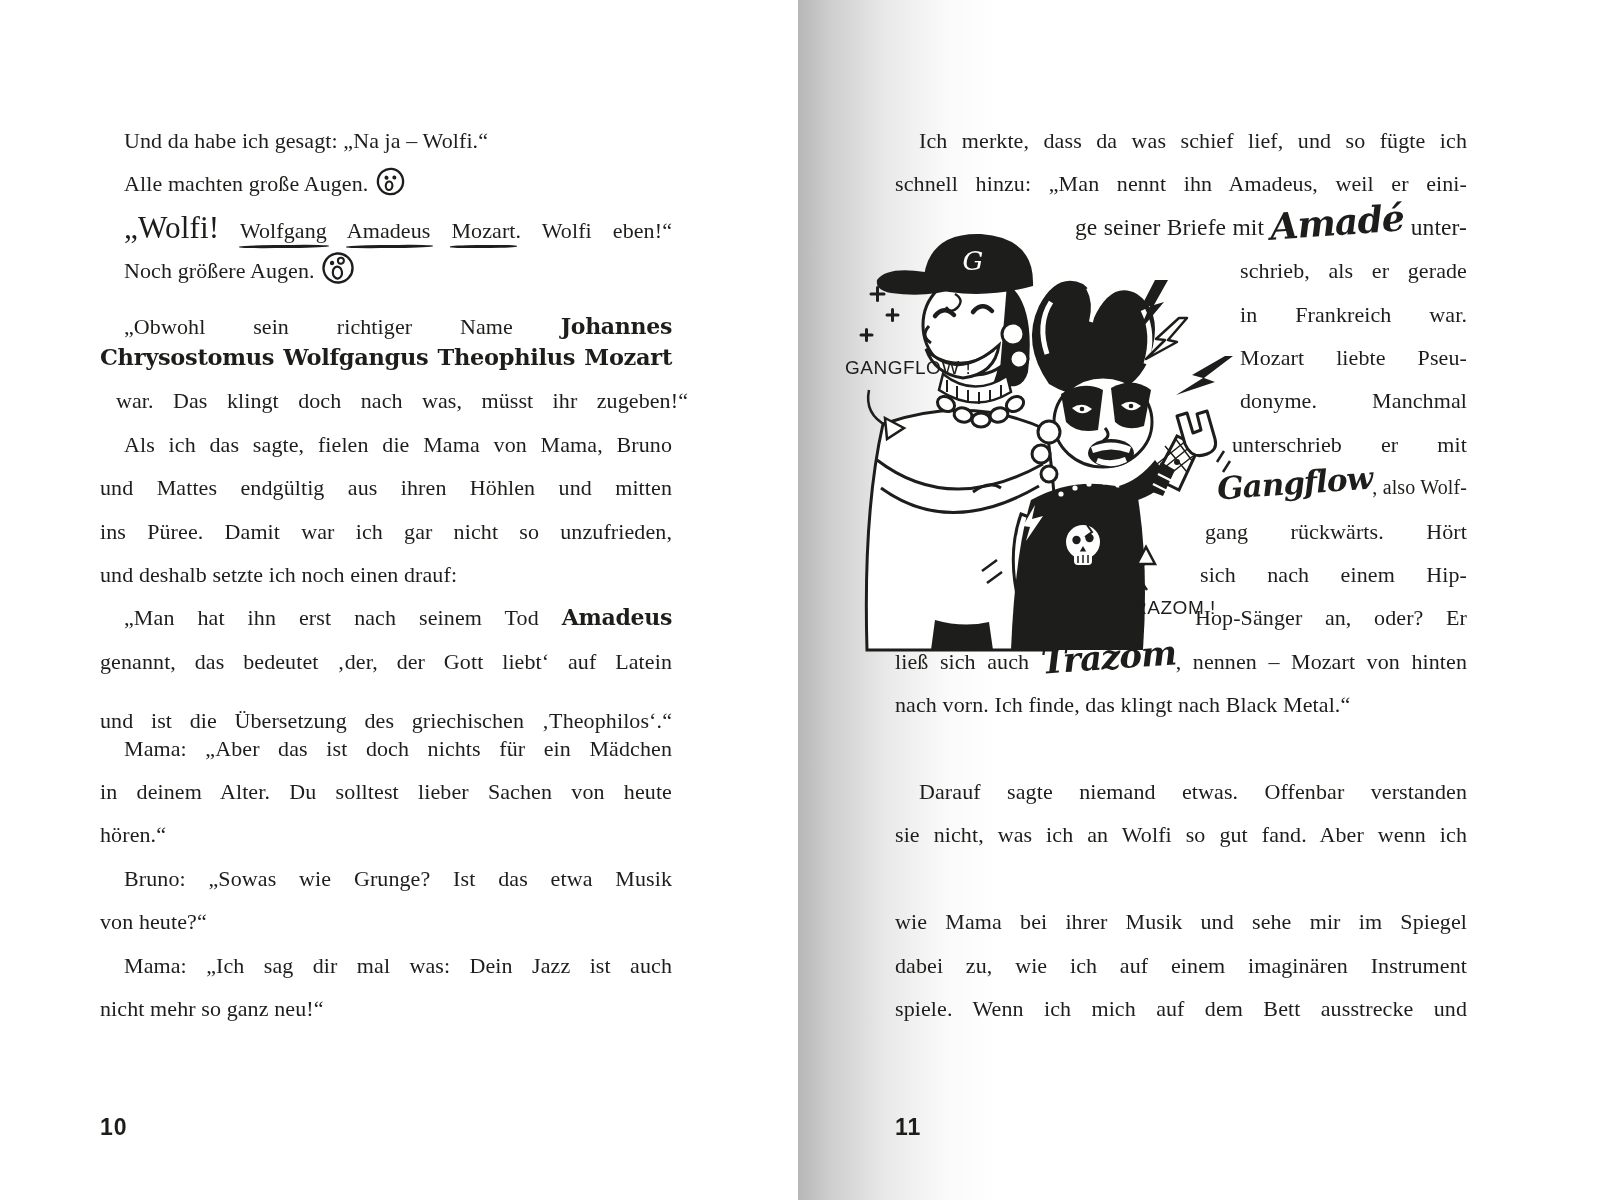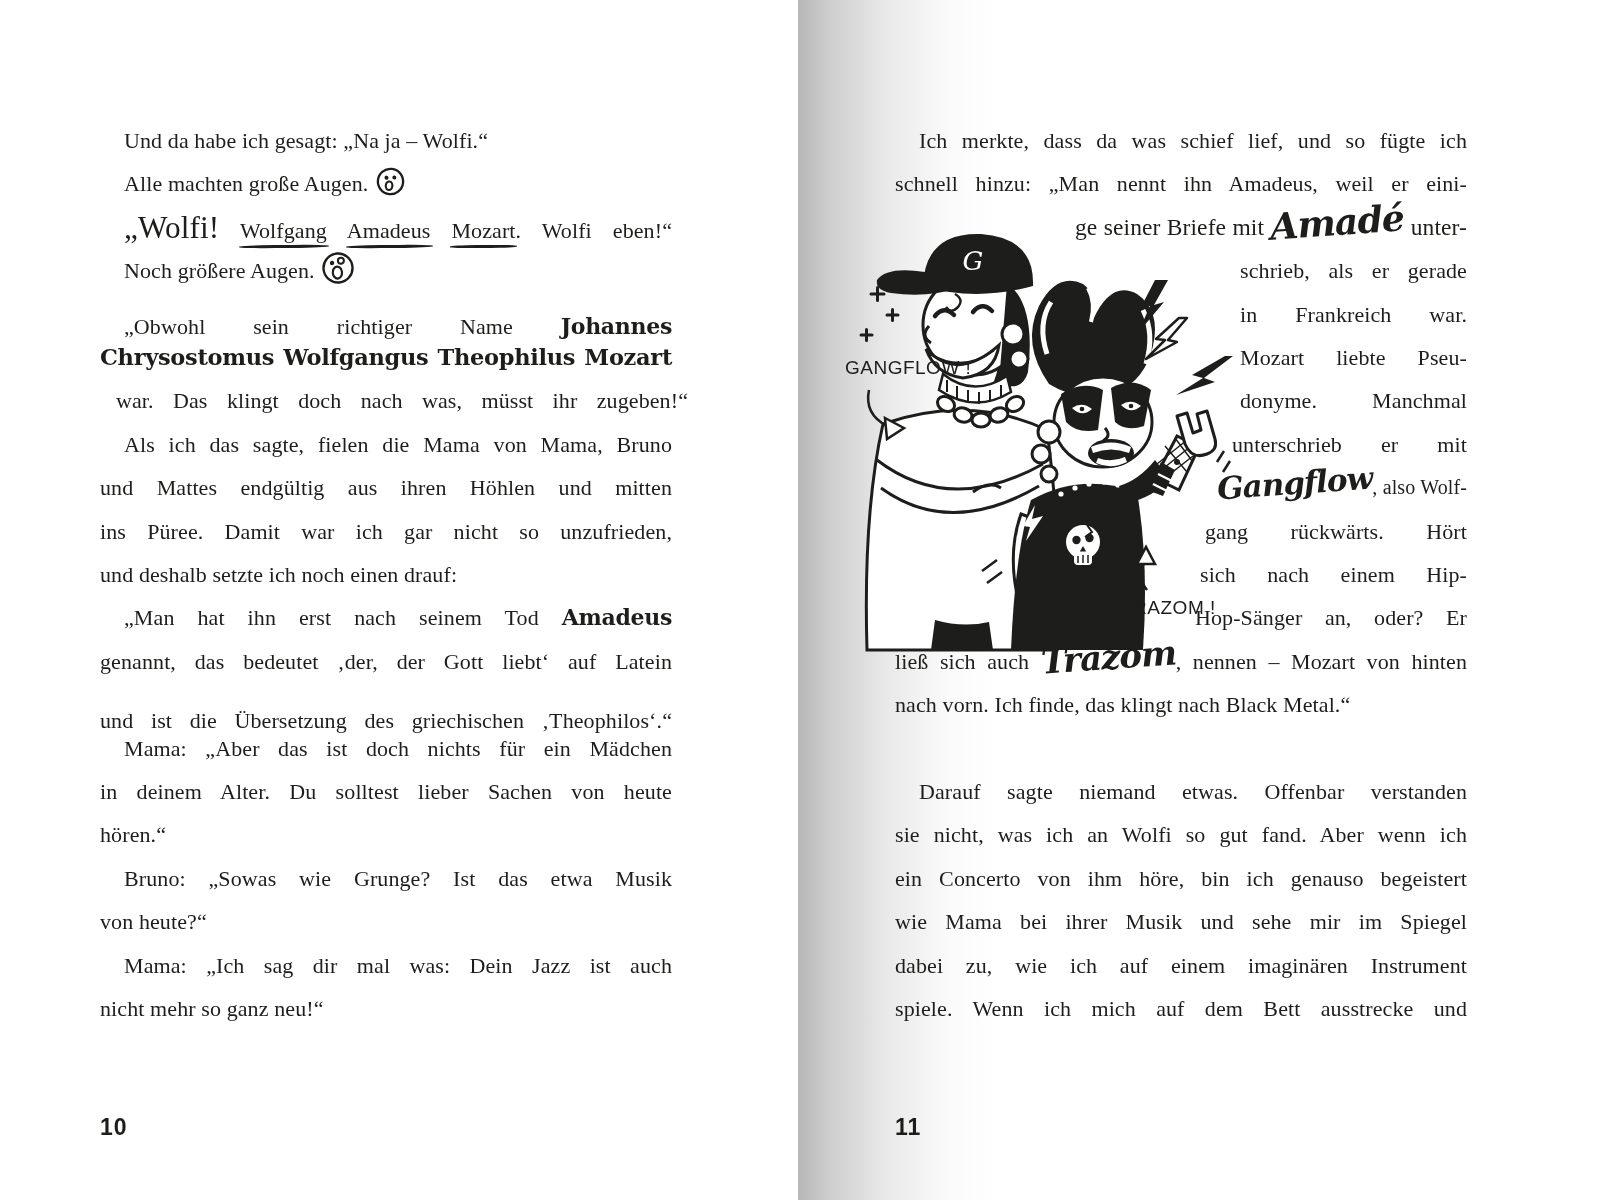--- a/index.html
+++ b/index.html
@@ -198,20 +198,19 @@
         <div class="tline just" style="top: 260.4px; padding-left: 345px; white-space: normal;"><span>donyme. Manchmal</span></div>
         <div class="tline just" style="top: 303.8px; padding-left: 337px; white-space: normal;"><span>unterschrieb er mit</span></div>
         <div class="tline just" style="top: 347.2px; padding-left: 322px; white-space: normal; font-size: 20px;"><span class="hand">Gangflow</span><span>, also Wolf-</span></div>
         <div class="tline just" style="top: 390.6px; padding-left: 310px; white-space: normal;"><span>gang rückwärts. Hört</span></div>
         <div class="tline just" style="top: 434px; padding-left: 305px; white-space: normal;"><span>sich nach einem Hip-</span></div>
         <div class="tline just" style="top: 477.4px; padding-left: 300px; white-space: normal;"><span>Hop-Sänger an, oder? Er</span></div>
         <div class="tline just" style="top: 520.8px; white-space: normal;"><span>ließ sich auch </span><span class="hand">Trazom</span><span>, nennen – Mozart von hinten</span></div>
         <div class="tline" style="top: 564.2px; white-space: normal;"><span>nach vorn. Ich finde, das klingt nach Black Metal.“</span></div>
         <div class="tline just" style="top: 651px; padding-left: 24px; white-space: normal;"><span>Darauf sagte niemand etwas. Offenbar verstanden</span></div>
         <div class="tline just" style="top: 694.4px; white-space: normal;"><span>sie nicht, was ich an Wolfi so gut fand. Aber wenn ich</span></div>
-        <div class="tline just" style="top: 737.8px; white-space: normal;"><span>ein Concerto von ihm höre, bin ich genauso begeistert</span></div>
         <div class="tline just" style="top: 781.2px; white-space: normal;"><span>wie Mama bei ihrer Musik und sehe mir im Spiegel</span></div>
         <div class="tline just" style="top: 824.6px; white-space: normal;"><span>dabei zu, wie ich auf einem imaginären Instrument</span></div>
         <div class="tline just" style="top: 868px; white-space: normal;"><span>spiele. Wenn ich mich auf dem Bett ausstrecke und</span></div>
       </div>
     <div class="pagenum pagenum-right">11</div>
   </div>
 </div>
 
 </body></html>

